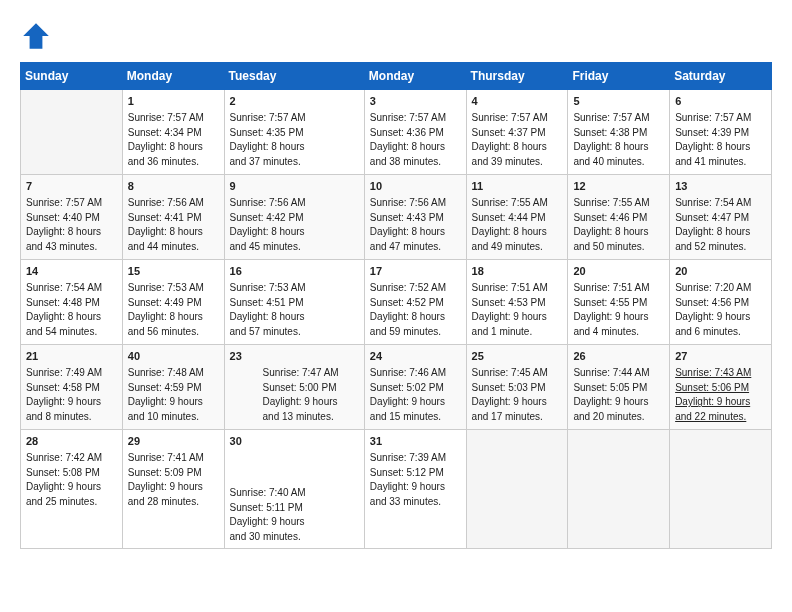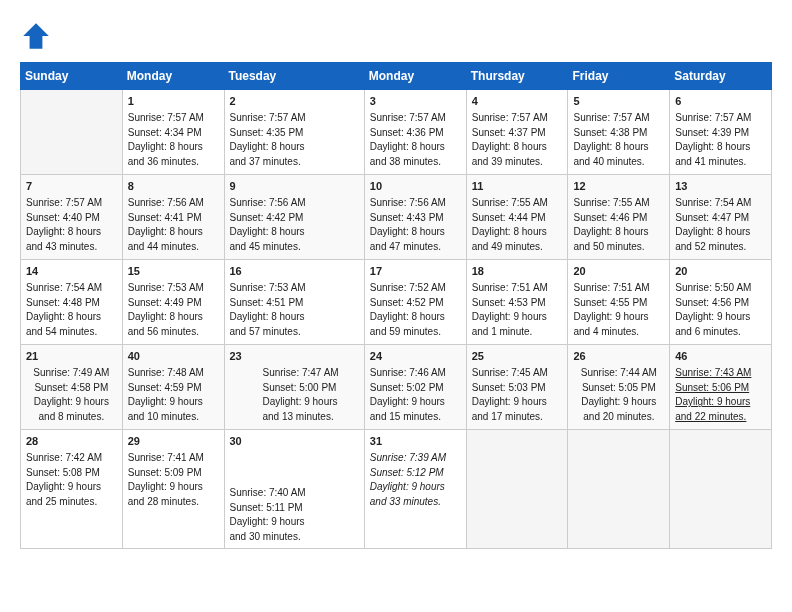--- a/index.html
+++ b/index.html
@@ -254,30 +254,30 @@
         </td>
         <td>
           <div class="day-num">20</div>
           <div class="day-info" style="white-space: pre-line;">Sunrise: 7:51 AM
 Sunset: 4:55 PM
 Daylight: 9 hours
 and 4 minutes.</div>
         </td>
         <td>
           <div class="day-num">20</div>
-          <div class="day-info" style="white-space: pre-line;">Sunrise: 5:50 AM
+          <div class="day-info" style="white-space: pre-line;">Sunrise: 7:20 AM
 Sunset: 4:56 PM
 Daylight: 9 hours
 and 6 minutes.</div>
         </td>
       </tr>
       <tr>
         <td>
           <div class="day-num">21</div>
-          <div class="day-info" style="white-space: pre-line; text-align: center;">Sunrise: 7:49 AM
+          <div class="day-info" style="white-space: pre-line;">Sunrise: 7:49 AM
 Sunset: 4:58 PM
 Daylight: 9 hours
 and 8 minutes.</div>
         </td>
         <td>
           <div class="day-num">40</div>
           <div class="day-info" style="white-space: pre-line;">Sunrise: 7:48 AM
 Sunset: 4:59 PM
 Daylight: 9 hours
 and 10 minutes.</div>
@@ -298,27 +298,27 @@
         </td>
         <td>
           <div class="day-num">25</div>
           <div class="day-info" style="white-space: pre-line;">Sunrise: 7:45 AM
 Sunset: 5:03 PM
 Daylight: 9 hours
 and 17 minutes.</div>
         </td>
         <td>
           <div class="day-num">26</div>
-          <div class="day-info" style="white-space: pre-line; text-align: center;">Sunrise: 7:44 AM
+          <div class="day-info" style="white-space: pre-line;">Sunrise: 7:44 AM
 Sunset: 5:05 PM
 Daylight: 9 hours
 and 20 minutes.</div>
         </td>
         <td>
-          <div class="day-num">46</div>
+          <div class="day-num">27</div>
           <div class="day-info" style="white-space: pre-line; text-decoration: underline;">Sunrise: 7:43 AM
 Sunset: 5:06 PM
 Daylight: 9 hours
 and 22 minutes.</div>
         </td>
       </tr>
       <tr>
         <td>
           <div class="day-num">28</div>
           <div class="day-info" style="white-space: pre-line;">Sunrise: 7:42 AM
@@ -335,21 +335,21 @@
         </td>
         <td>
           <div class="day-num">30</div>
           <div class="day-info" style="white-space: pre-line; margin-top: 37px;">Sunrise: 7:40 AM
 Sunset: 5:11 PM
 Daylight: 9 hours
 and 30 minutes.</div>
         </td>
         <td>
           <div class="day-num">31</div>
-          <div class="day-info" style="white-space: pre-line; font-style: italic;">Sunrise: 7:39 AM
+          <div class="day-info" style="white-space: pre-line;">Sunrise: 7:39 AM
 Sunset: 5:12 PM
 Daylight: 9 hours
 and 33 minutes.</div>
         </td>
         <td class="empty-cell"></td>
         <td class="empty-cell"></td>
         <td class="empty-cell"></td>
       </tr>
     </tbody>
 </table>

